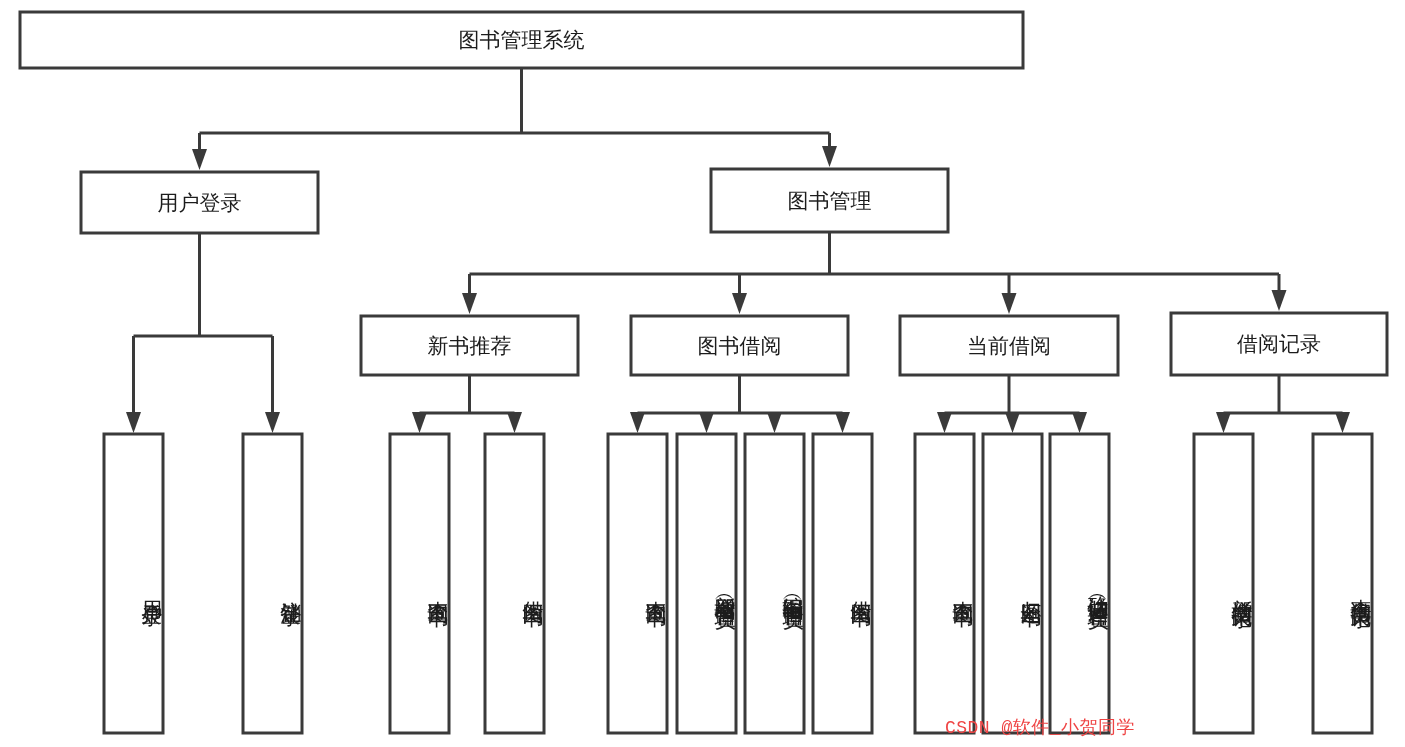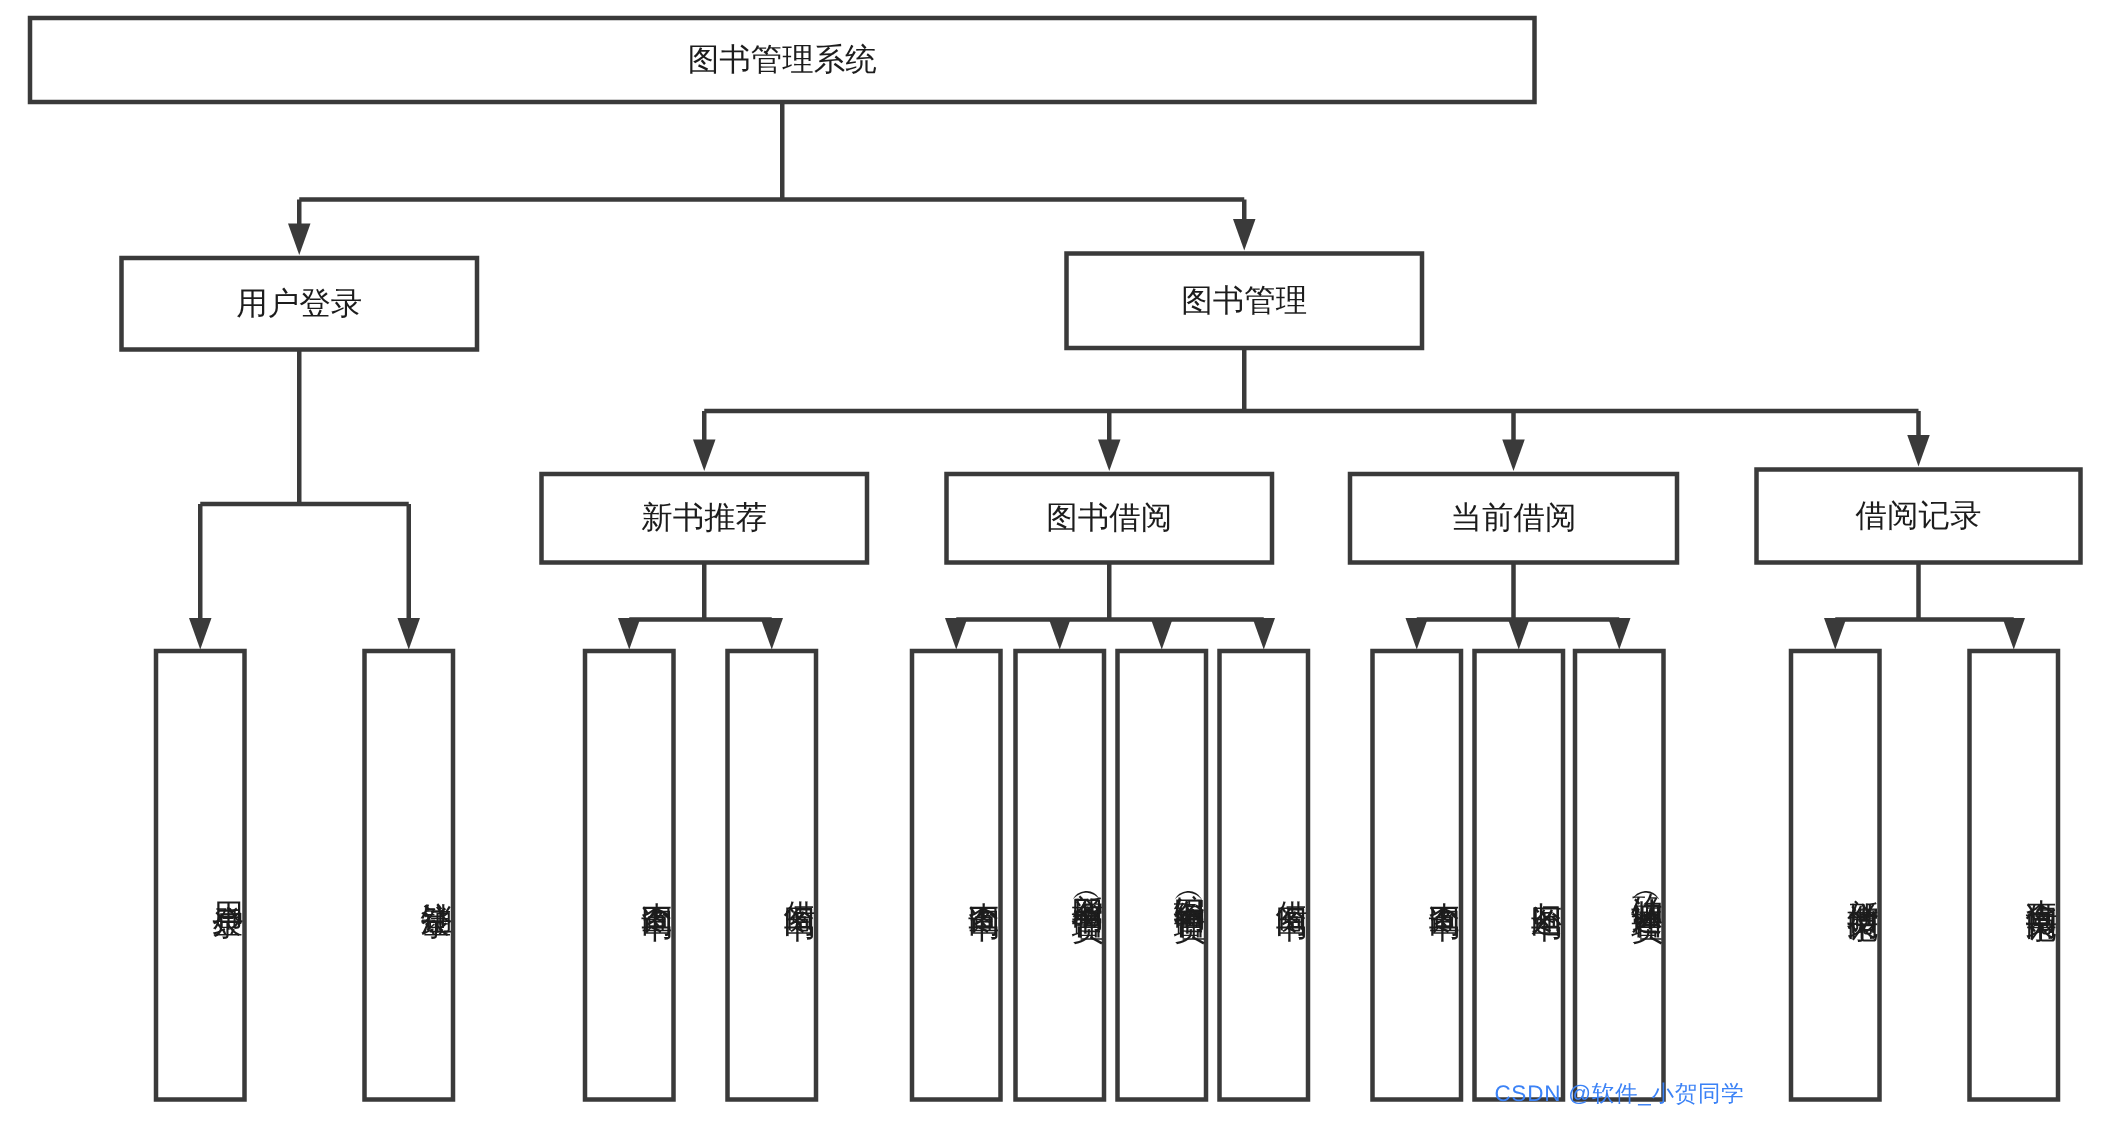--- a/index.html
+++ b/index.html
@@ -11,21 +11,20 @@
     width: 1405px;
     height: 747px;
     font-family: "DejaVu Sans", "Liberation Sans", sans-serif;
     overflow: hidden;
   }
   #diagram-root {
     position: relative;
     width: 1149px;
     height: 747px;
     background: #ffffff;
-    padding-left: 28px;
   }
   #tree-svg {
     position: absolute;
     left: 0;
     top: 0;
     width: 1405px;
     height: 747px;
     display: block;
   }
   .node-box {
@@ -63,23 +62,23 @@
     display: flex;
     align-items: flex-start;
     justify-content: center;
     text-align: center;
     pointer-events: none;
   }
   .watermark {
     position: absolute;
     right: 14px;
     bottom: 8px;
-    font-family: Liberation Sans, sans-serif;
-    font-size: 15px;
-    color: #3b82f6;
+    font-family: Liberation Mono, monospace;
+    font-size: 18px;
+    color: #ef4444;
     white-space: nowrap;
     letter-spacing: 0.5px;
   }
 </style>
 </head>
 <body>
 
 <div id="diagram-root">
 
   <svg id="tree-svg" viewBox="0 0 1405 747">

